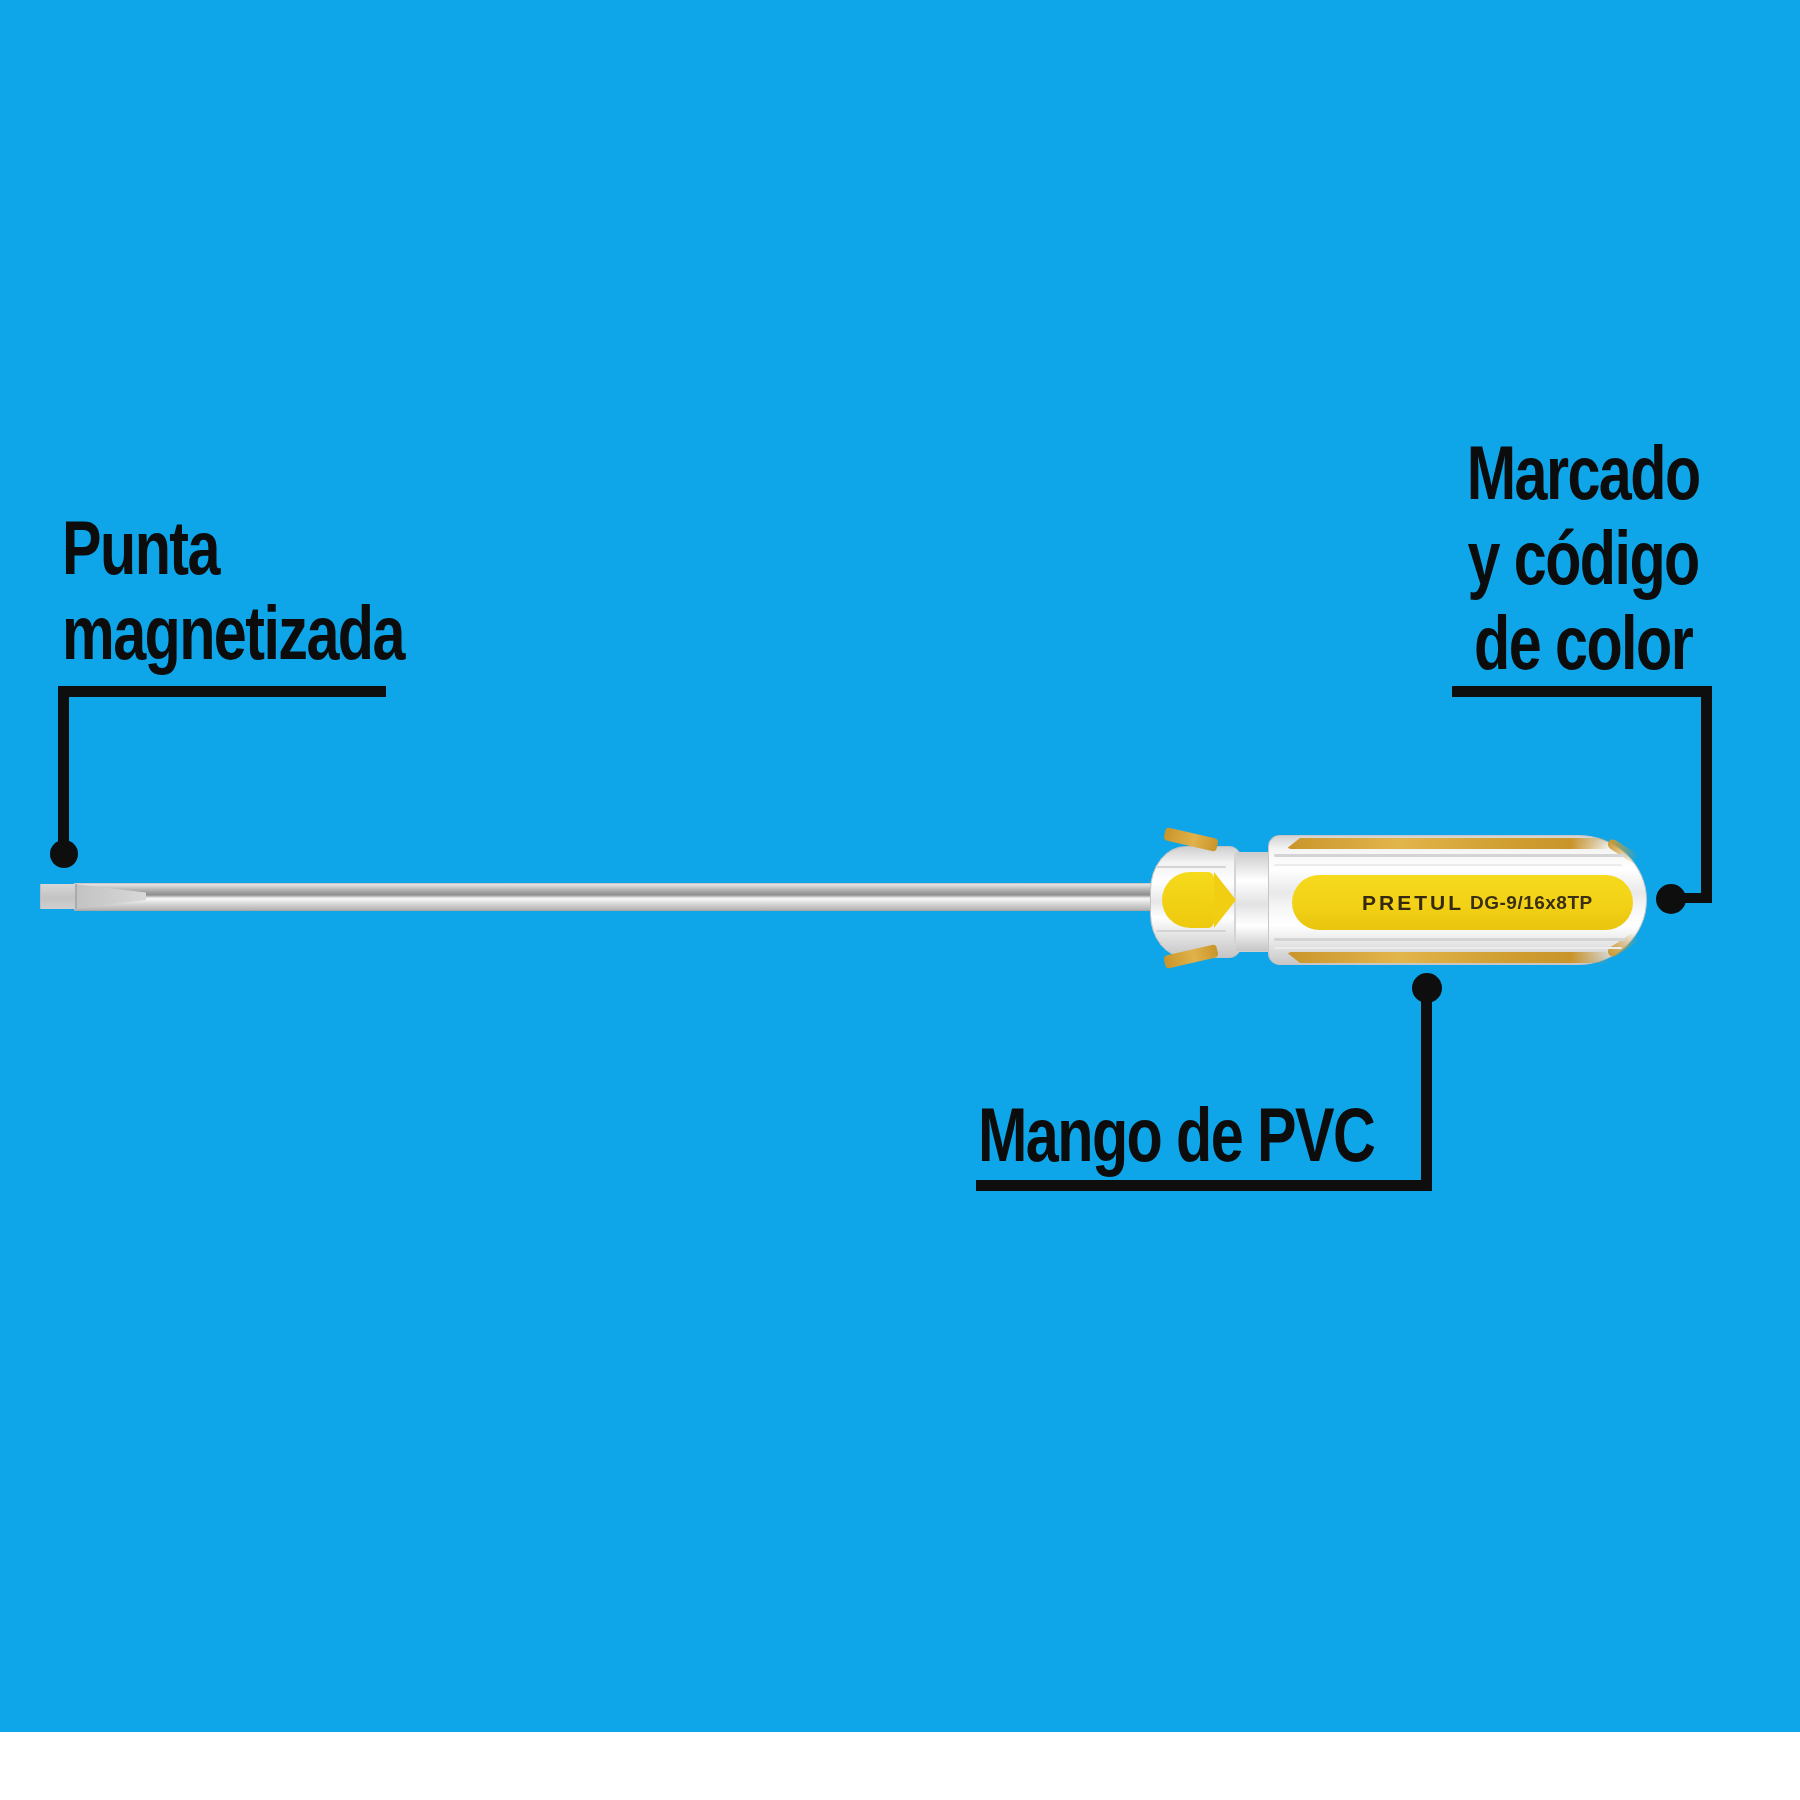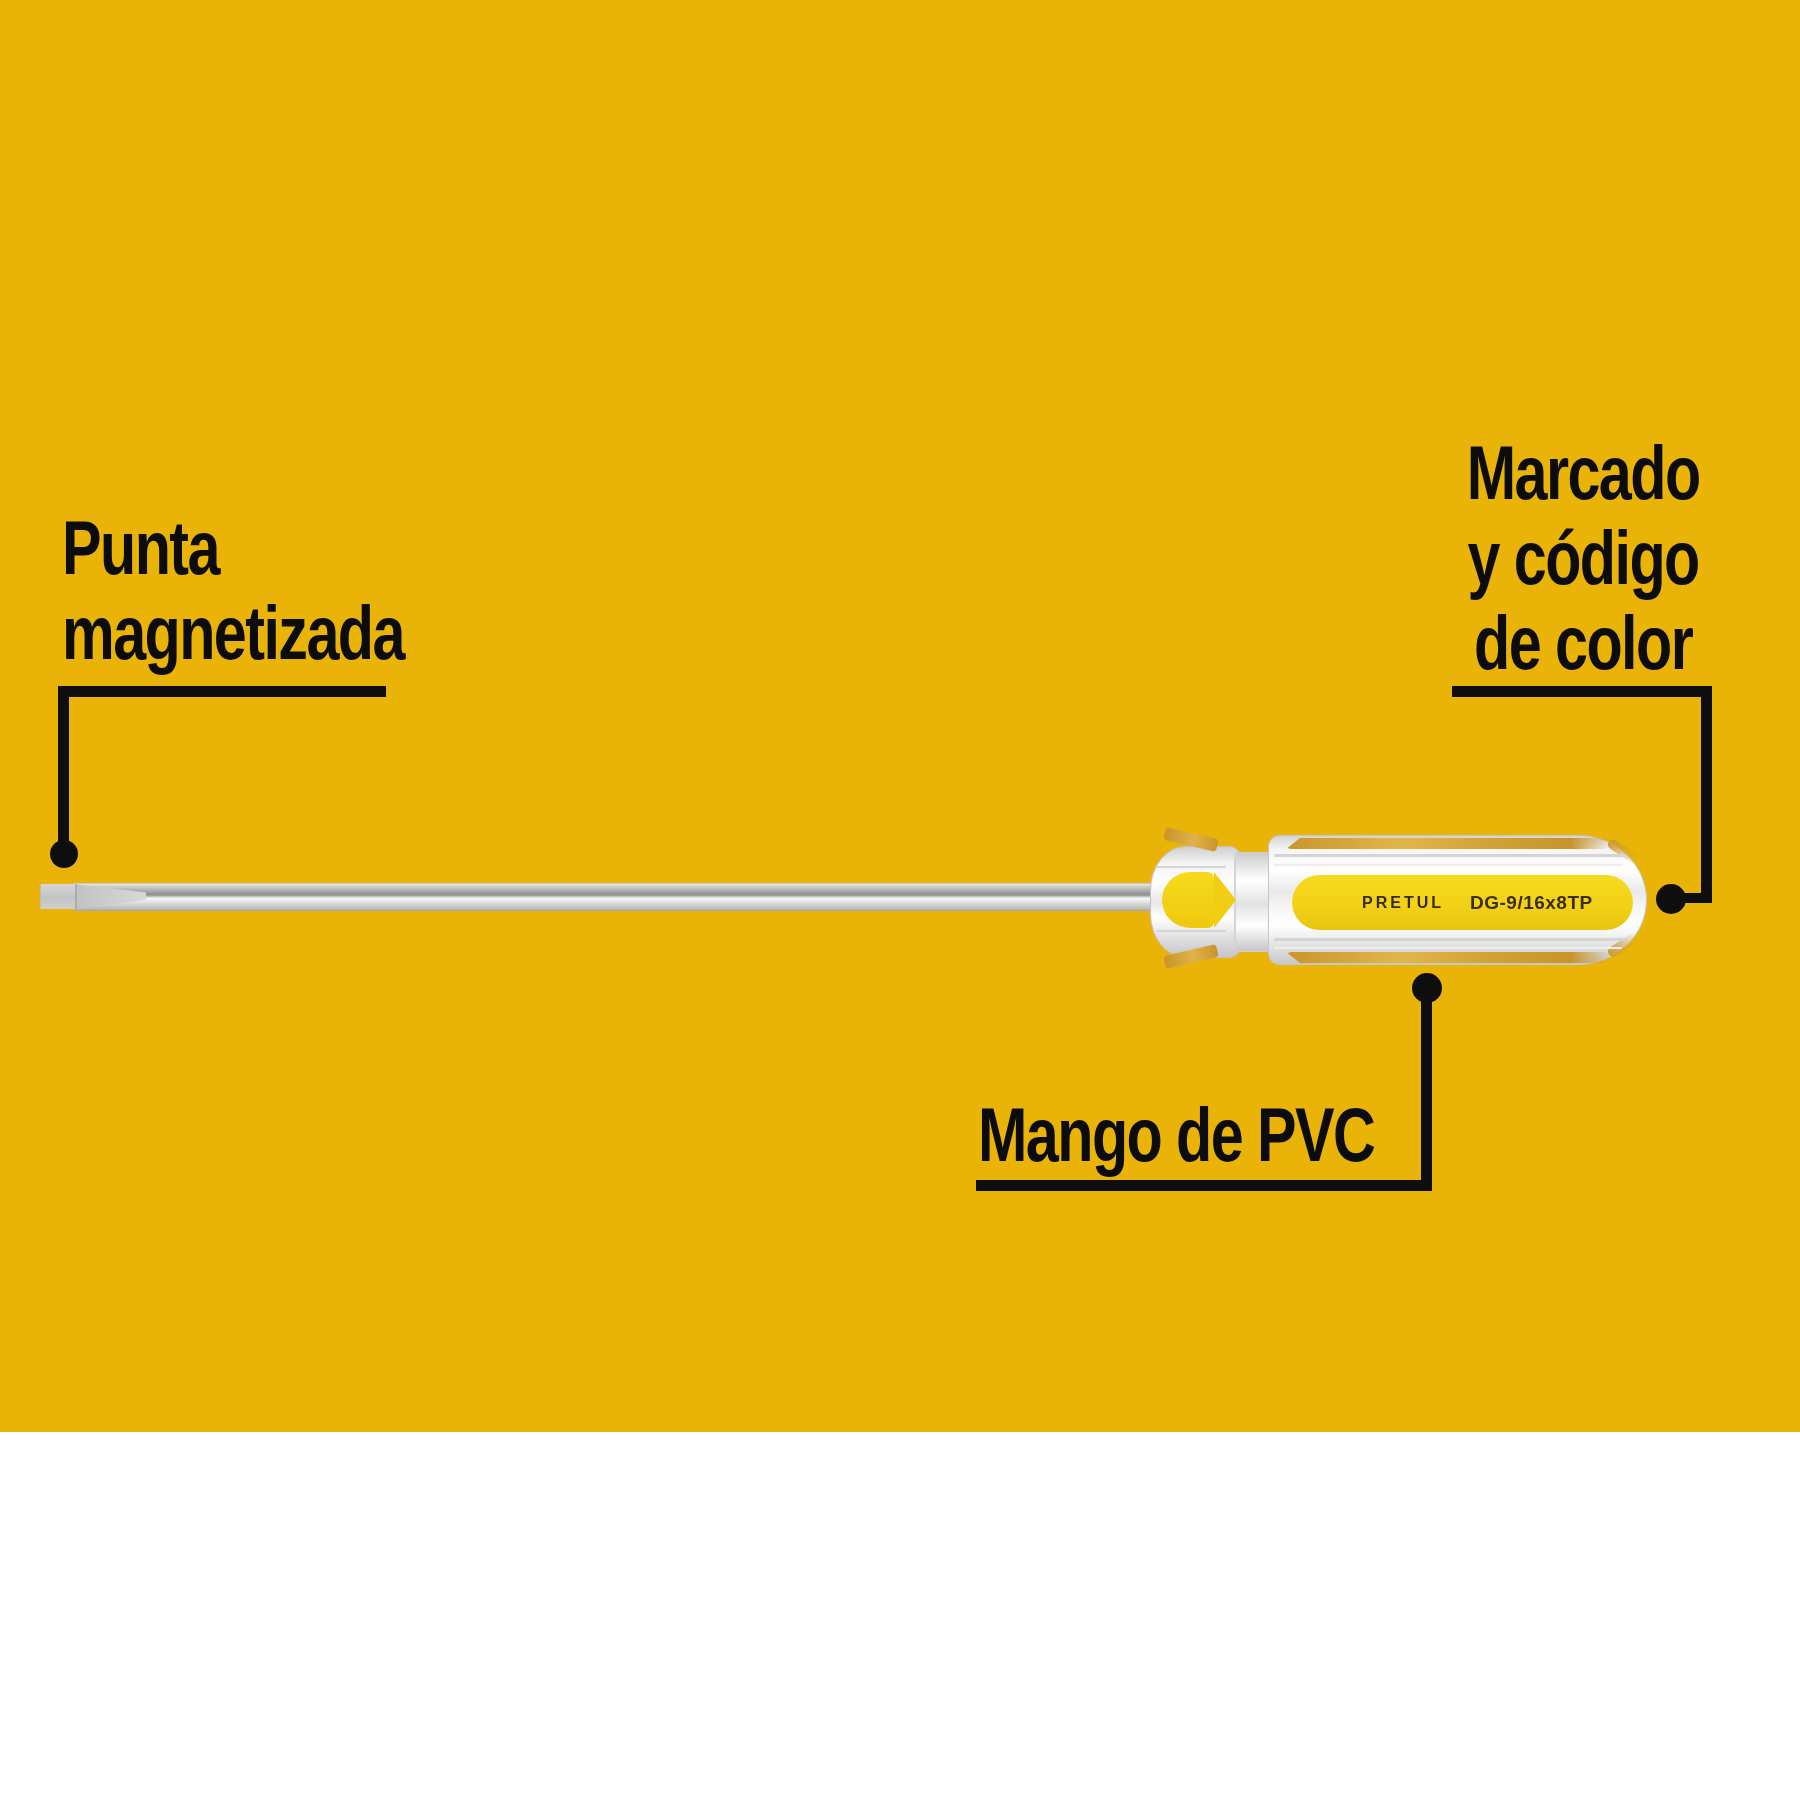--- a/index.html
+++ b/index.html
@@ -1,19 +1,19 @@
 <!DOCTYPE html>
 <html><head>
 <meta charset="utf-8">
 <style>
   html,body{margin:0;padding:0;background:#ffffff;}
   .canvas{
     position:relative;
-    width:1800px;height:1432px;
-    background:#eab308;
+    width:1800px;height:1732px;
+    background:#0ea5e9;
     overflow:hidden;
     font-family:"Liberation Sans",sans-serif;
   }
   
   .callout{
     position:absolute;
     font-weight:bold;
     color:#0c0c0c;
     font-size:76px;
     line-height:85px;
@@ -93,21 +93,21 @@
     border-left:22px solid #f1ce12;
   }
   
   .brand-label{
     position:absolute;left:144px;top:45px;width:341px;height:55px;
     background:linear-gradient(180deg,#f6da1c 0%,#f2d117 55%,#e9c50d 100%);
     border-radius:28px;
   }
   .brand-text{
     position:absolute;left:70px;top:50%;transform:translateY(-52%);
-    font-weight:bold;font-size:16px;letter-spacing:3px;color:#352a10;
+    font-weight:bold;font-size:21px;letter-spacing:3px;color:#352a10;
   }
   .model-text{
     position:absolute;left:178px;top:50%;transform:translateY(-52%);
     font-weight:bold;font-size:19px;letter-spacing:0.5px;color:#3a2f14;
   }
 </style>
 </head>
 <body>
 
 <div class="canvas">

